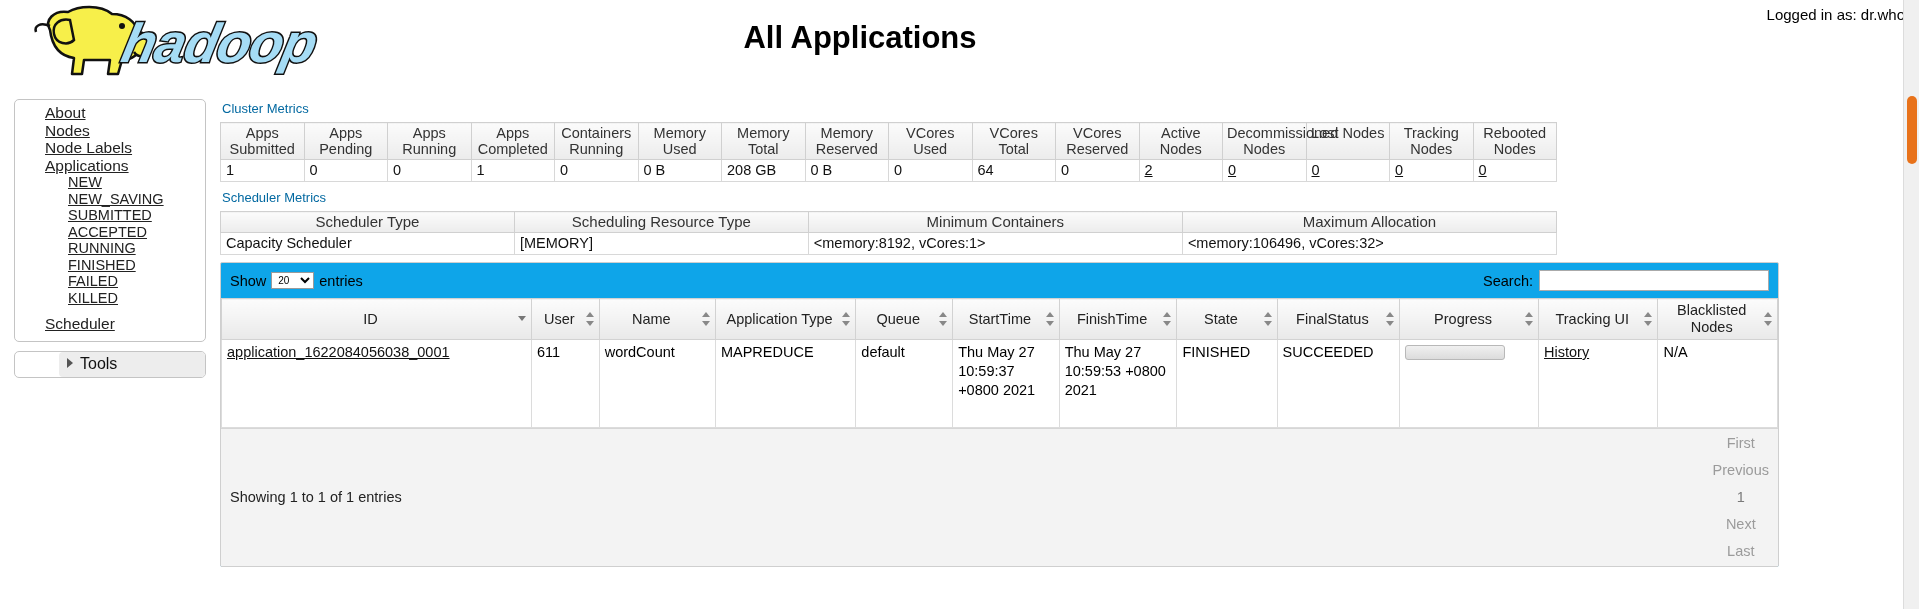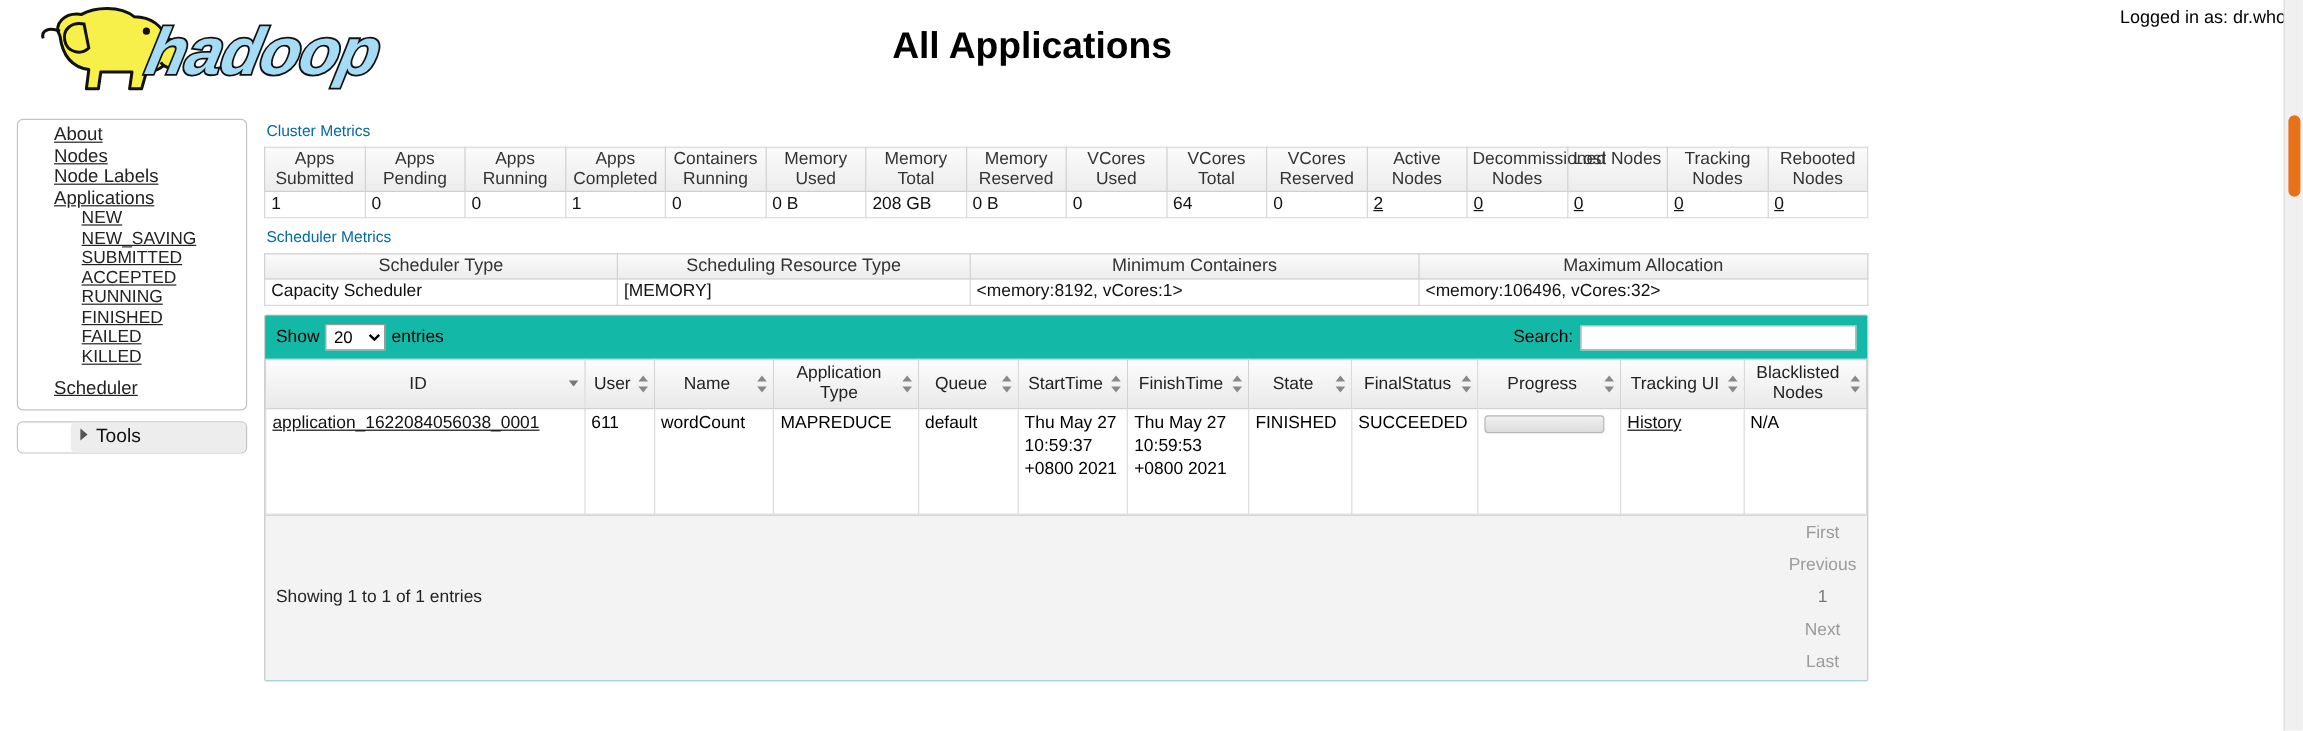--- a/index.html
+++ b/index.html
@@ -78,31 +78,31 @@
   .u { text-decoration: underline; cursor: pointer; color:#111; }
 
   
   table.sched { width: 1337px; }
   table.sched th { font-size: 15px; }
   table.sched td { text-align: left; font-size: 14.5px; }
   table.sched td.left { text-align: left; }
 
   
   .dt {
-    margin-top: 7px; width: 1337px;
-    border: 1px solid #cfcfcf; background: #14b8a6;
+    margin-top: 7px; width: 1559px;
+    border: 1px solid #cfcfcf; background: #0ea5e9;
     border-radius: 2px;
   }
   .dt-top {
     display: flex; justify-content: space-between; align-items: center;
     padding: 7px 9px 7px 9px; font-size: 14.5px;
   }
   .dt-length label { display:flex; align-items:center; gap:5px; }
   .dt-length select {
-    font-family: "Liberation Sans", sans-serif; font-size: 14px;
+    font-family: "Liberation Sans", sans-serif; font-size: 10px;
     padding: 1px 2px; border: 1px solid #9a9a9a; background:#fff;
   }
   .dt-filter { display:flex; align-items:center; gap:6px; }
   .dt-filter input {
     font-family: "Liberation Sans", sans-serif; font-size: 14px;
     width: 230px; height: 21px; border: 1px solid #aaa; padding: 1px 4px;
     background:#fff;
   }
   table.apps { border-collapse: collapse; width: 100%; table-layout: fixed; background:#fff; }
   table.apps th {

